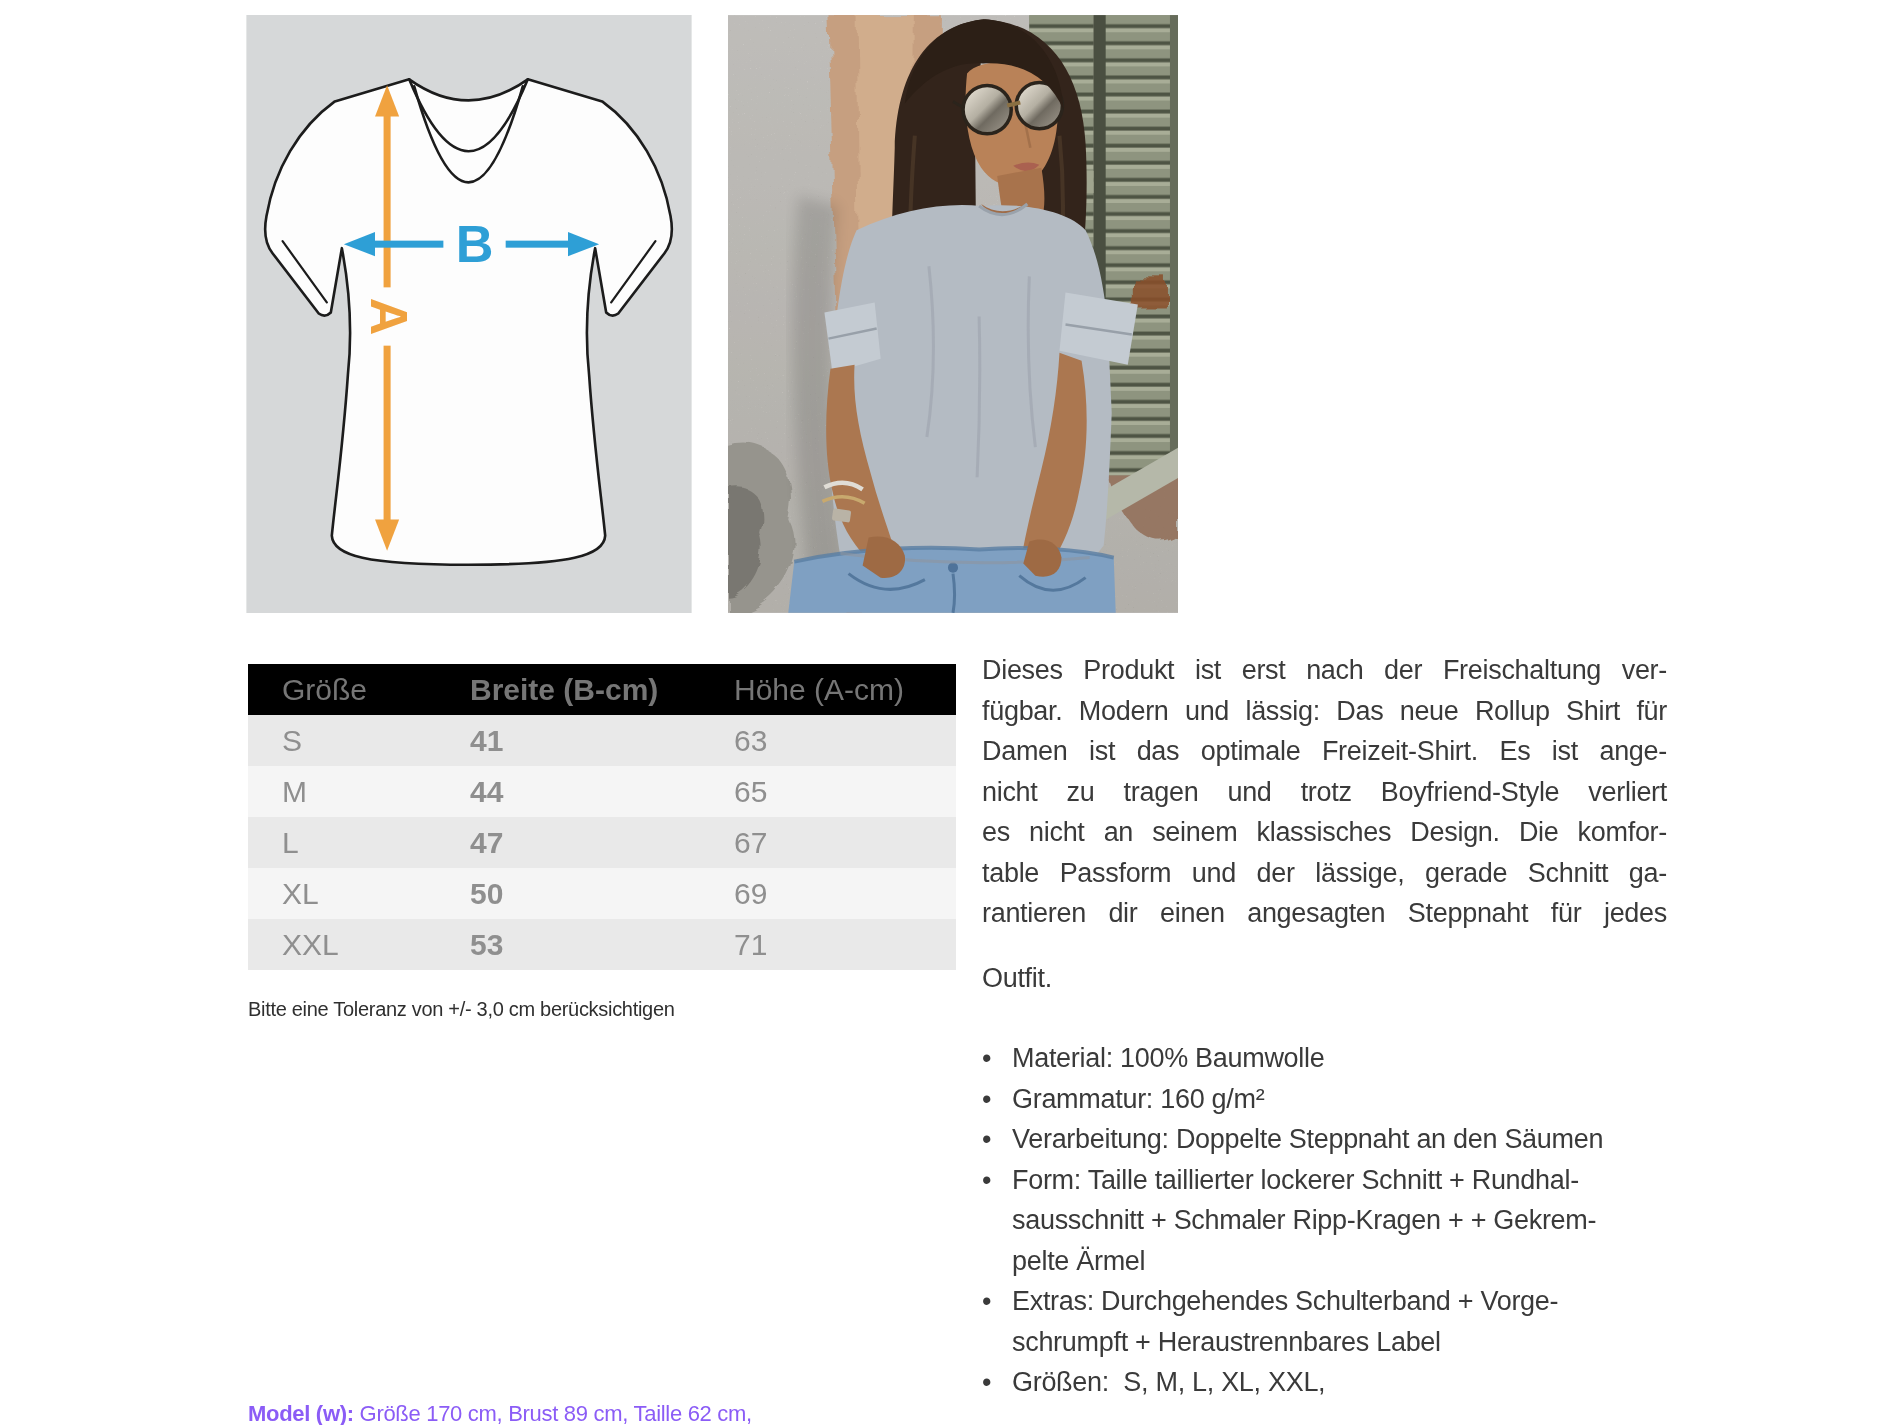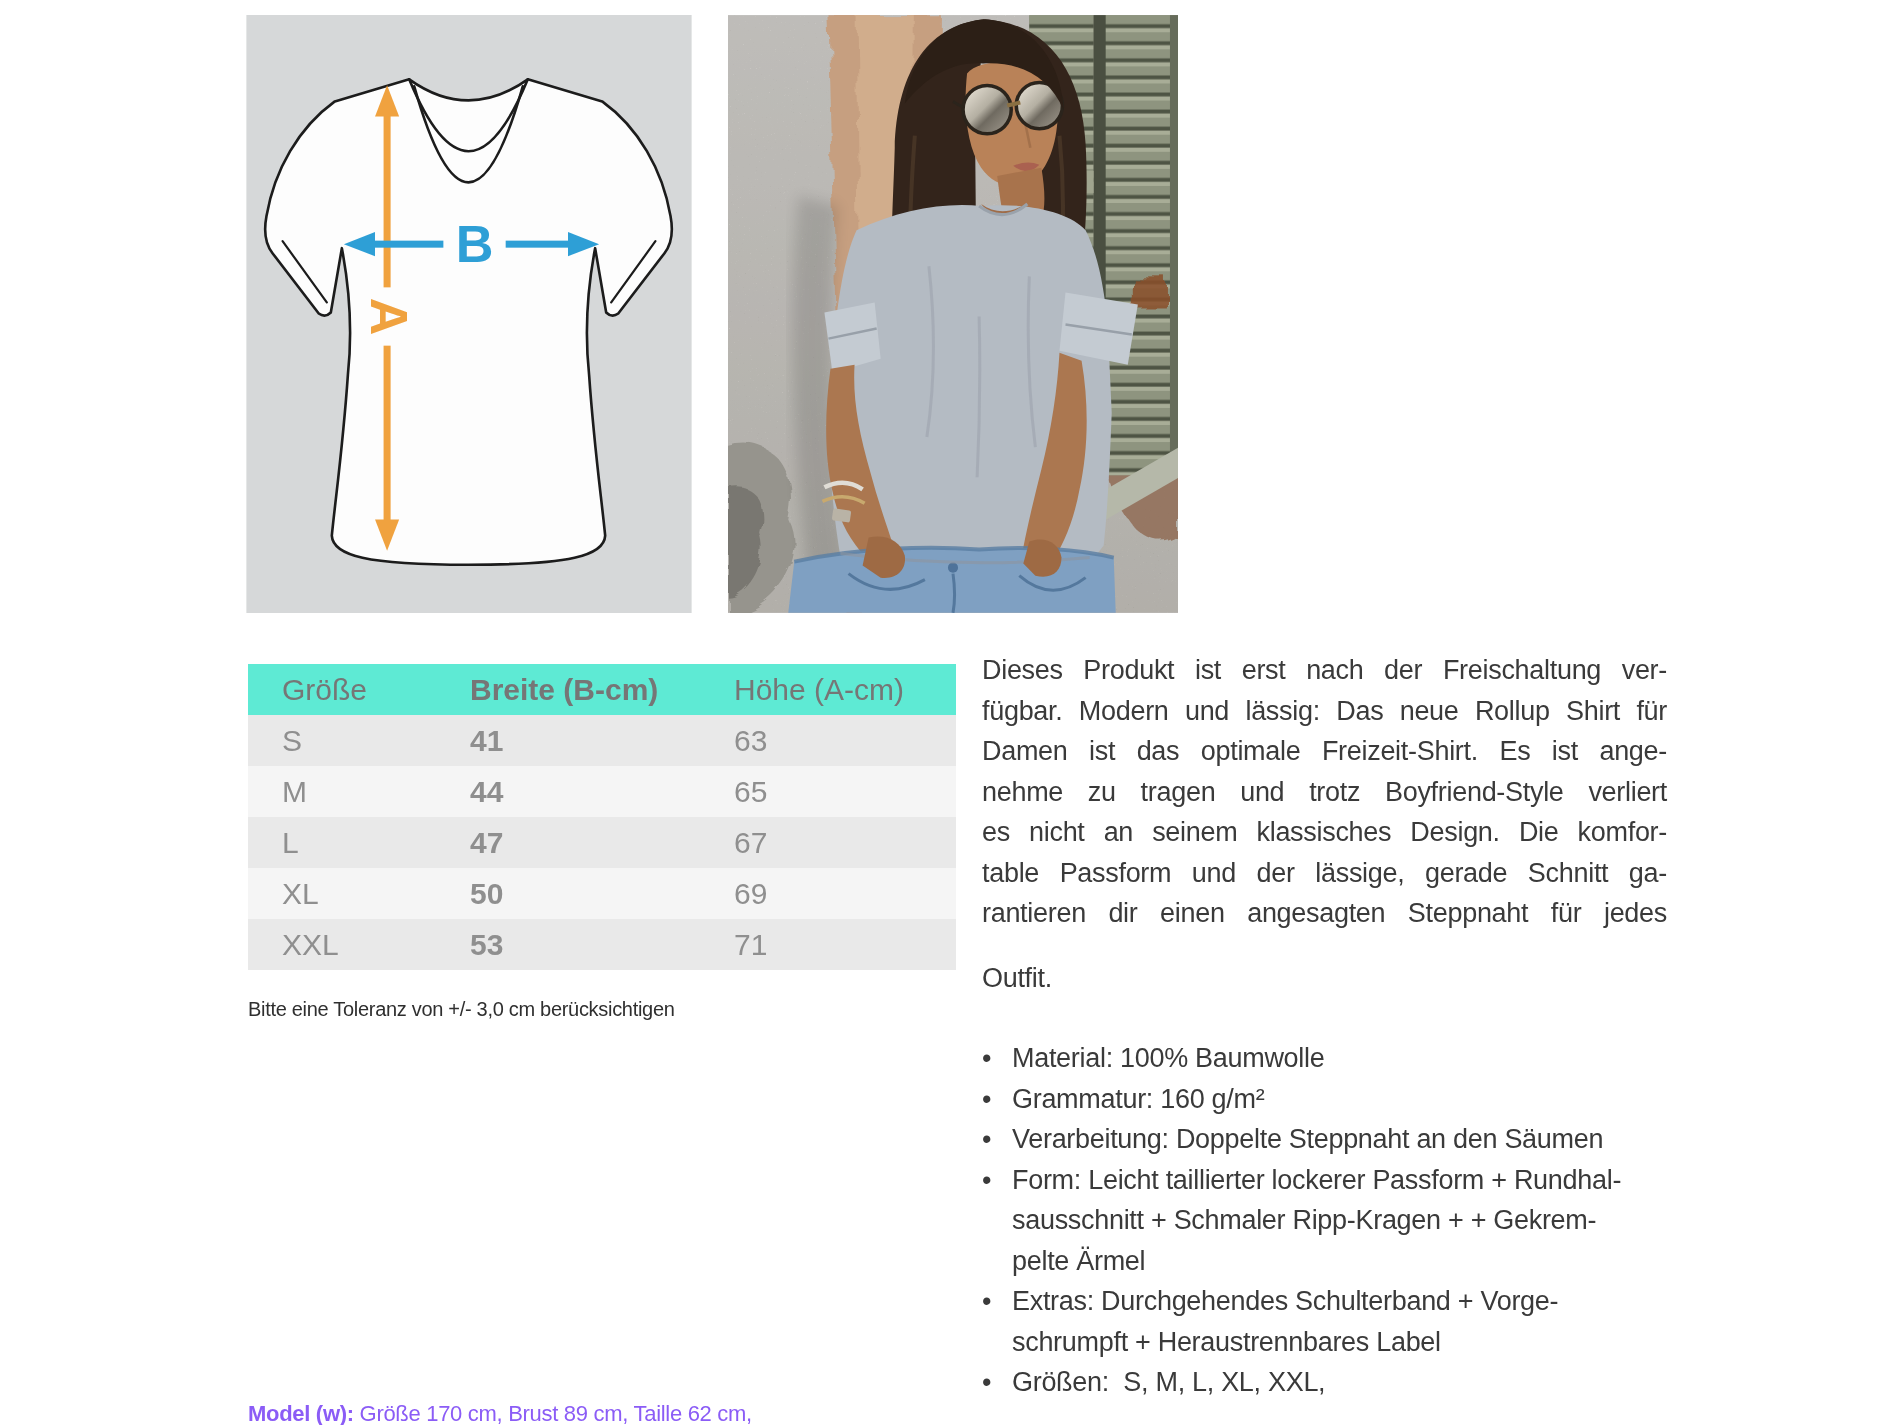--- a/index.html
+++ b/index.html
@@ -8,21 +8,21 @@
   .page { position:relative; width:1900px; height:1425px; background:#fff; overflow:hidden; }
 
   
   .diagram-panel { position:absolute; left:246px; top:15px; width:446px; height:598px; }
   .photo-panel   { position:absolute; left:728px; top:15px; width:450px; height:598px; }
   .diagram-panel svg, .photo-panel svg { display:block; width:100%; height:100%; }
 
   
   .size-table { position:absolute; left:248px; top:664px; width:708px; font-size:30px; }
   .trow { display:flex; align-items:center; height:51px; }
-  .thead-row { background:#5eead4; color:#767676; }
+  .thead-row { background:#000000; color:#767676; }
   .rows > div:nth-of-type(odd)  { background:#e9e9e9; }
   .rows > div:nth-of-type(even) { background:#f5f5f5; }
   .rows .trow { color:#8f8f8f; }
   .c1 { width:222px; padding-left:34px; }
   .c2 { width:264px;font-weight:bold; }
   .c3 { flex:1; }
 
   .tolerance { position:absolute; left:248px; top:998px; width:720px;
                font-size:20px; color:#2f2f2f; letter-spacing:-0.3px; }
 
@@ -253,21 +253,21 @@
   </div>
 
   <div class="tolerance">Bitte eine Toleranz von +/- 3,0 cm berücksichtigen</div>
 
   <div class="rcol">
     <div class="para">
 
     <div class="jline">Dieses Produkt ist erst nach der Freischaltung ver-</div>
         <div class="jline">fügbar. Modern und lässig: Das neue Rollup Shirt für</div>
         <div class="jline">Damen ist das optimale Freizeit-Shirt. Es ist ange-</div>
-        <div class="jline">nehme zu tragen und trotz Boyfriend-Style verliert</div>
+        <div class="jline">nicht zu tragen und trotz Boyfriend-Style verliert</div>
         <div class="jline">es nicht an seinem klassisches Design. Die komfor-</div>
         <div class="jline">table Passform und der lässige,  gerade Schnitt ga-</div>
         <div class="jline">rantieren dir einen angesagten Steppnaht für jedes</div>
         <div class="jline">Outfit.</div>
       </div>
     <div class="bullets">
 
         <div class="bullet">
           <div class="bdot">•</div>
           <div class="blines">
@@ -289,21 +289,21 @@
           <div class="blines">
 
           <div class="bline">Verarbeitung: Doppelte Steppnaht an den Säumen</div>
           </div>
         </div>
 
         <div class="bullet">
           <div class="bdot">•</div>
           <div class="blines">
 
-          <div class="bline">Form: Leicht taillierter lockerer Passform + Rundhal-</div>
+          <div class="bline">Form: Taille taillierter lockerer Schnitt + Rundhal-</div>
             <div class="bline">sausschnitt + Schmaler Ripp-Kragen + + Gekrem-</div>
             <div class="bline">pelte Ärmel</div>
           </div>
         </div>
 
         <div class="bullet">
           <div class="bdot">•</div>
           <div class="blines">
 
           <div class="bline">Extras: Durchgehendes Schulterband + Vorge-</div>

